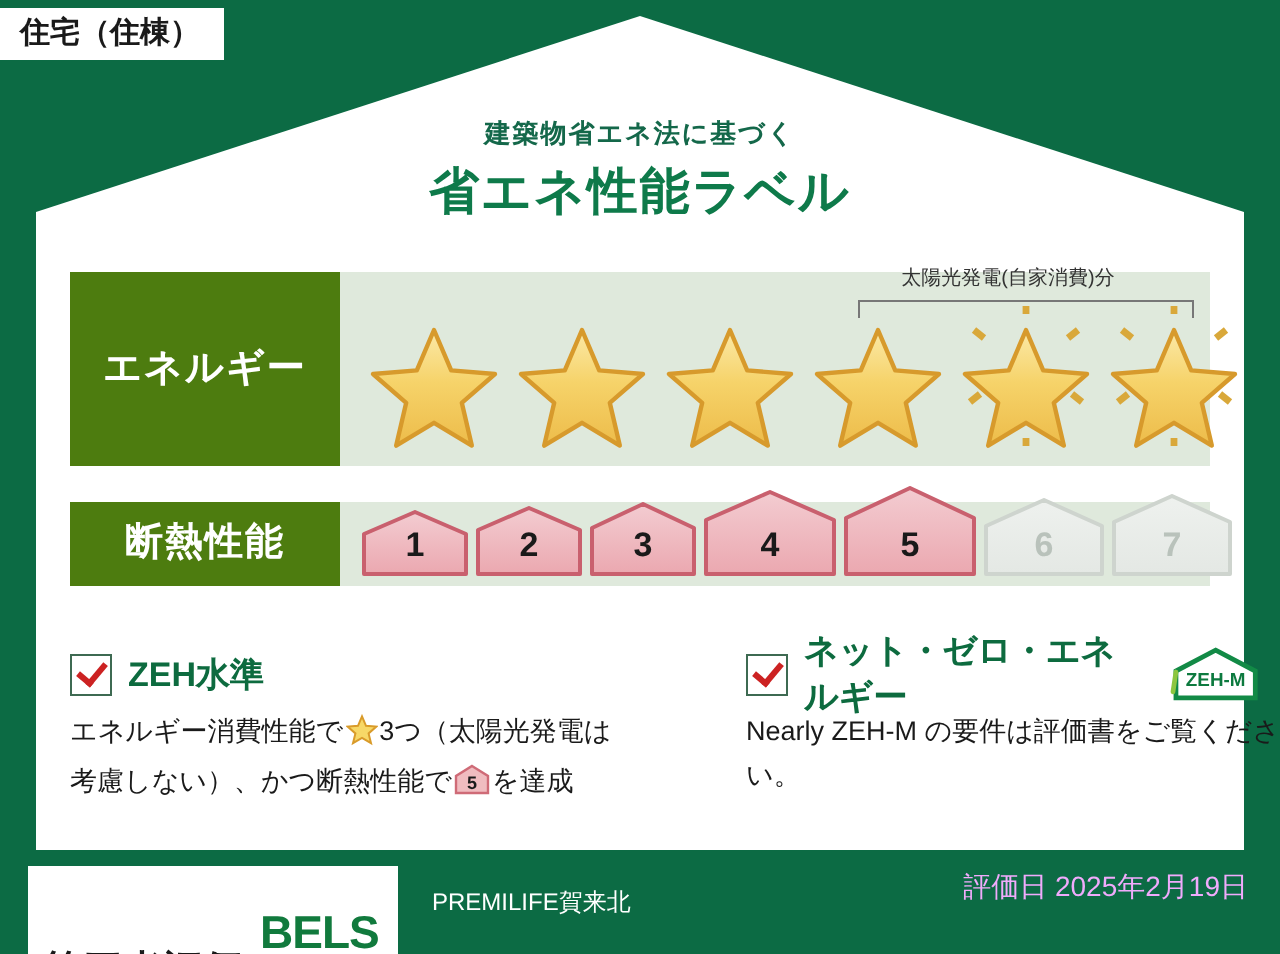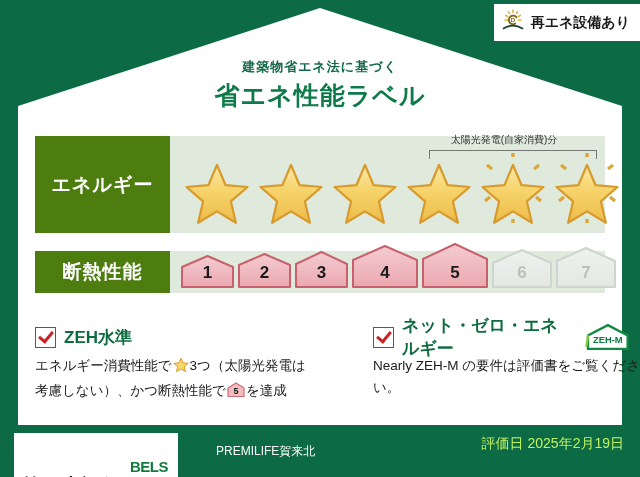--- a/index.html
+++ b/index.html
@@ -120,56 +120,38 @@
   .zehm-logo{display:inline-flex;gap:13px;margin-left:4px;vertical-align:-6px;}
   .zehm-sub{font-size:4.5px;color:#0d7a3f;font-weight:bold;line-height:1.15;}
 
   
   .footer{position:absolute;left:0;right:0;bottom:0;height:52px;z-index:5;}
   .bels-box{
     position:absolute;left:14px;top:8px;background:#ffffff;
     padding:4px 10px 5px 8px;display:flex;align-items:center;gap:8px;
   }
   .bels-jp{font-size:19px;font-weight:bold;color:#1a1a1a;letter-spacing:1px;line-height:1;margin-top:39px;}
-  .bels-en{font-size:15px;font-weight:bold;color:#117a3d;letter-spacing:-0.5px;line-height:1;}
+  .bels-en{font-size:23px;font-weight:bold;color:#117a3d;letter-spacing:-0.5px;line-height:1;}
   .bels-prop{
     position:absolute;left:216px;top:20px;
     font-size:12px;color:#ffffff;line-height:1;
   }
-  .foot-right{position:absolute;right:16px;top:10px;text-align:right;color:#bef264;}
+  .foot-right{position:absolute;right:16px;top:10px;text-align:right;color:#f0abfc;}
   .foot-date{font-size:14px;line-height:1.2;}
   .foot-id{font-size:9.5px;line-height:1.3;margin-top:2px;}
 </style>
 </head>
 <body>
 
 <div id="label-root">
 
   <div class="white-body"></div>
 
-
-  <div class="tag-renew">
-    <span>
-      <svg width="26" height="24" viewBox="0 0 26 24">
-        <g stroke="#e8a61e" stroke-width="1.3" fill="none" stroke-linecap="round">
-          <line x1="13" y1="2" x2="13" y2="4.6"></line>
-          <line x1="8.4" y1="3.6" x2="9.6" y2="5.8"></line>
-          <line x1="17.6" y1="3.6" x2="16.4" y2="5.8"></line>
-          <line x1="5.6" y1="7.4" x2="7.7" y2="8.6"></line>
-          <line x1="20.4" y1="7.4" x2="18.3" y2="8.6"></line>
-          <line x1="5.0" y1="12.2" x2="7.5" y2="12.2"></line>
-          <line x1="21.0" y1="12.2" x2="18.5" y2="12.2"></line>
-        </g>
-        <path d="M16.3 9.2a4.2 4.2 0 1 0 -1.2 6.4" stroke="#7a6a1a" stroke-width="2" fill="none" stroke-linecap="round"></path>
-        <text x="13" y="14.2" font-size="6" font-weight="bold" fill="#7a6a1a" text-anchor="middle" font-family="Liberation Sans, sans-serif">D</text>
-        <path d="M3.5 20.5 Q13 14.8 22.5 20.5" stroke="#1b3f2a" stroke-width="1.6" fill="none" stroke-linecap="round"></path>
-      </svg>
-    </span>
-    <span class="txt">再エネ設備あり</span>
-  </div>
+  <div class="tag-dwelling">住宅（住棟）</div>
+
 
   <div class="title-sub">建築物省エネ法に基づく</div>
   <div class="title-main">省エネ性能ラベル</div>
 
   <div class="row" id="row-energy">
     <div class="row-label">
       <span>エネルギー</span>
     </div>
     <div class="row-body">
       <div class="solar-note">太陽光発電(自家消費)分</div>

